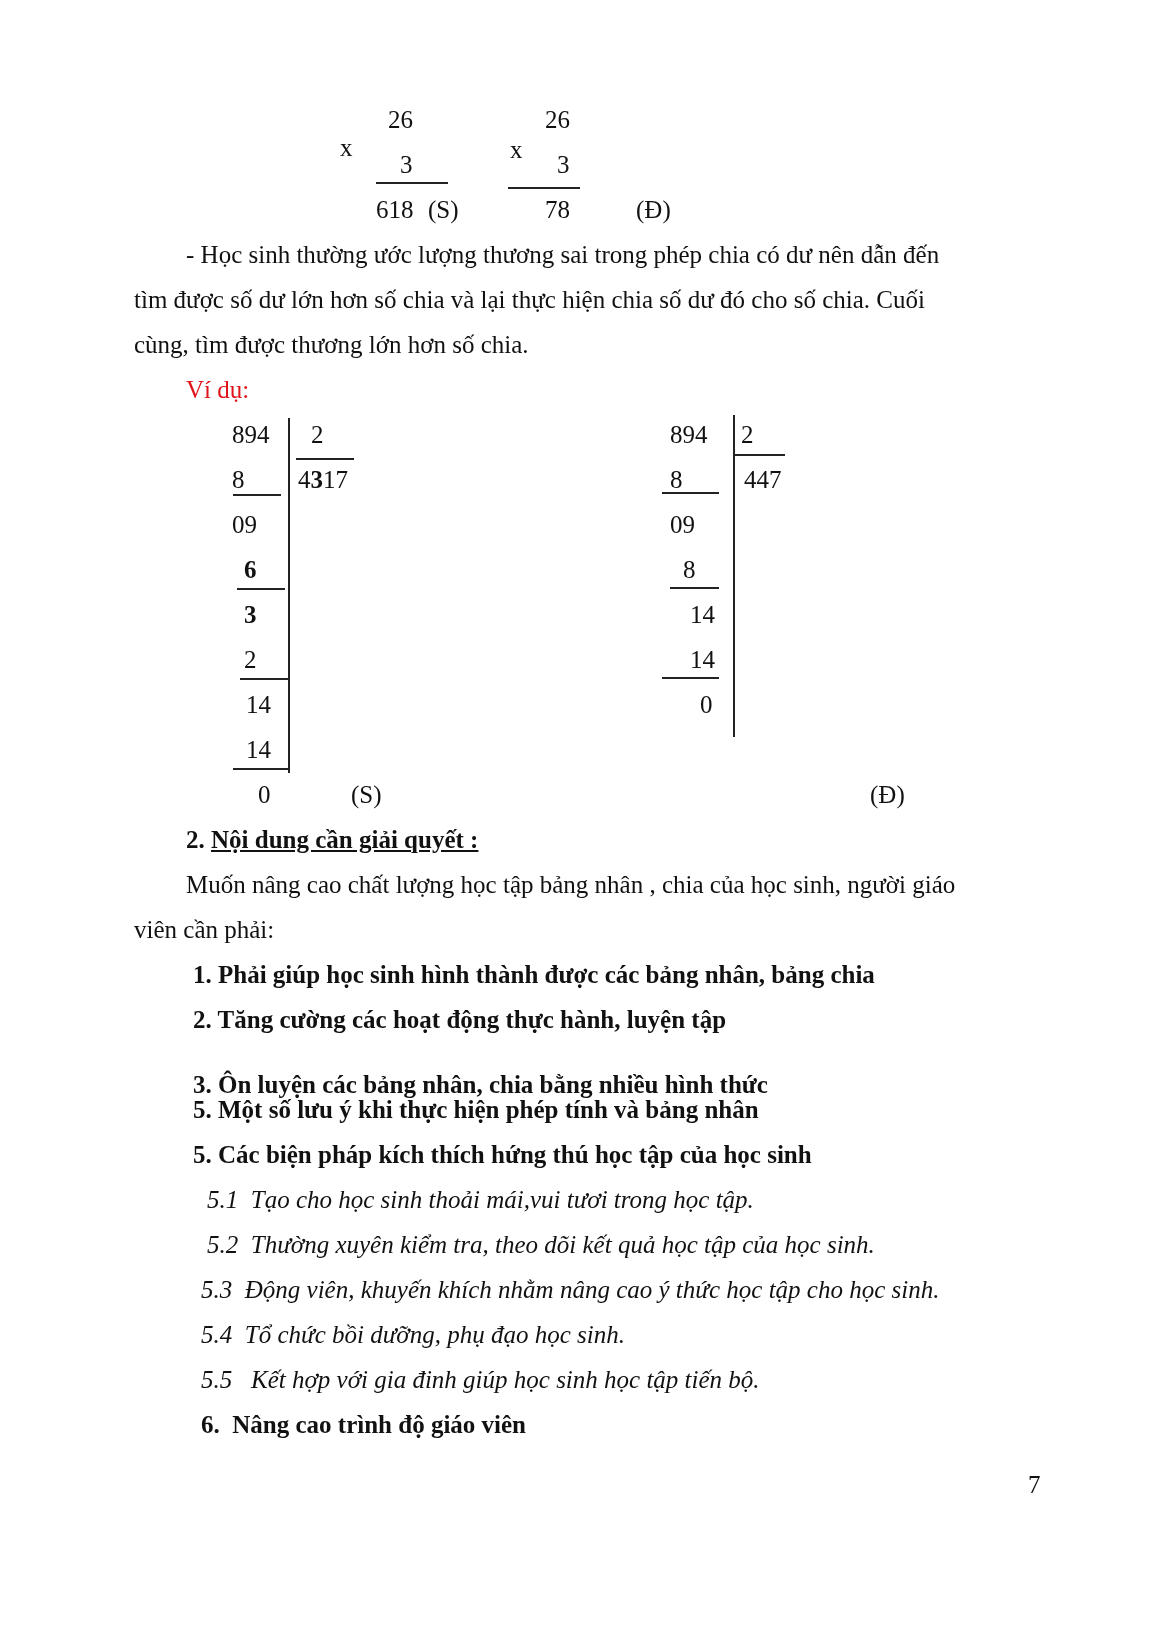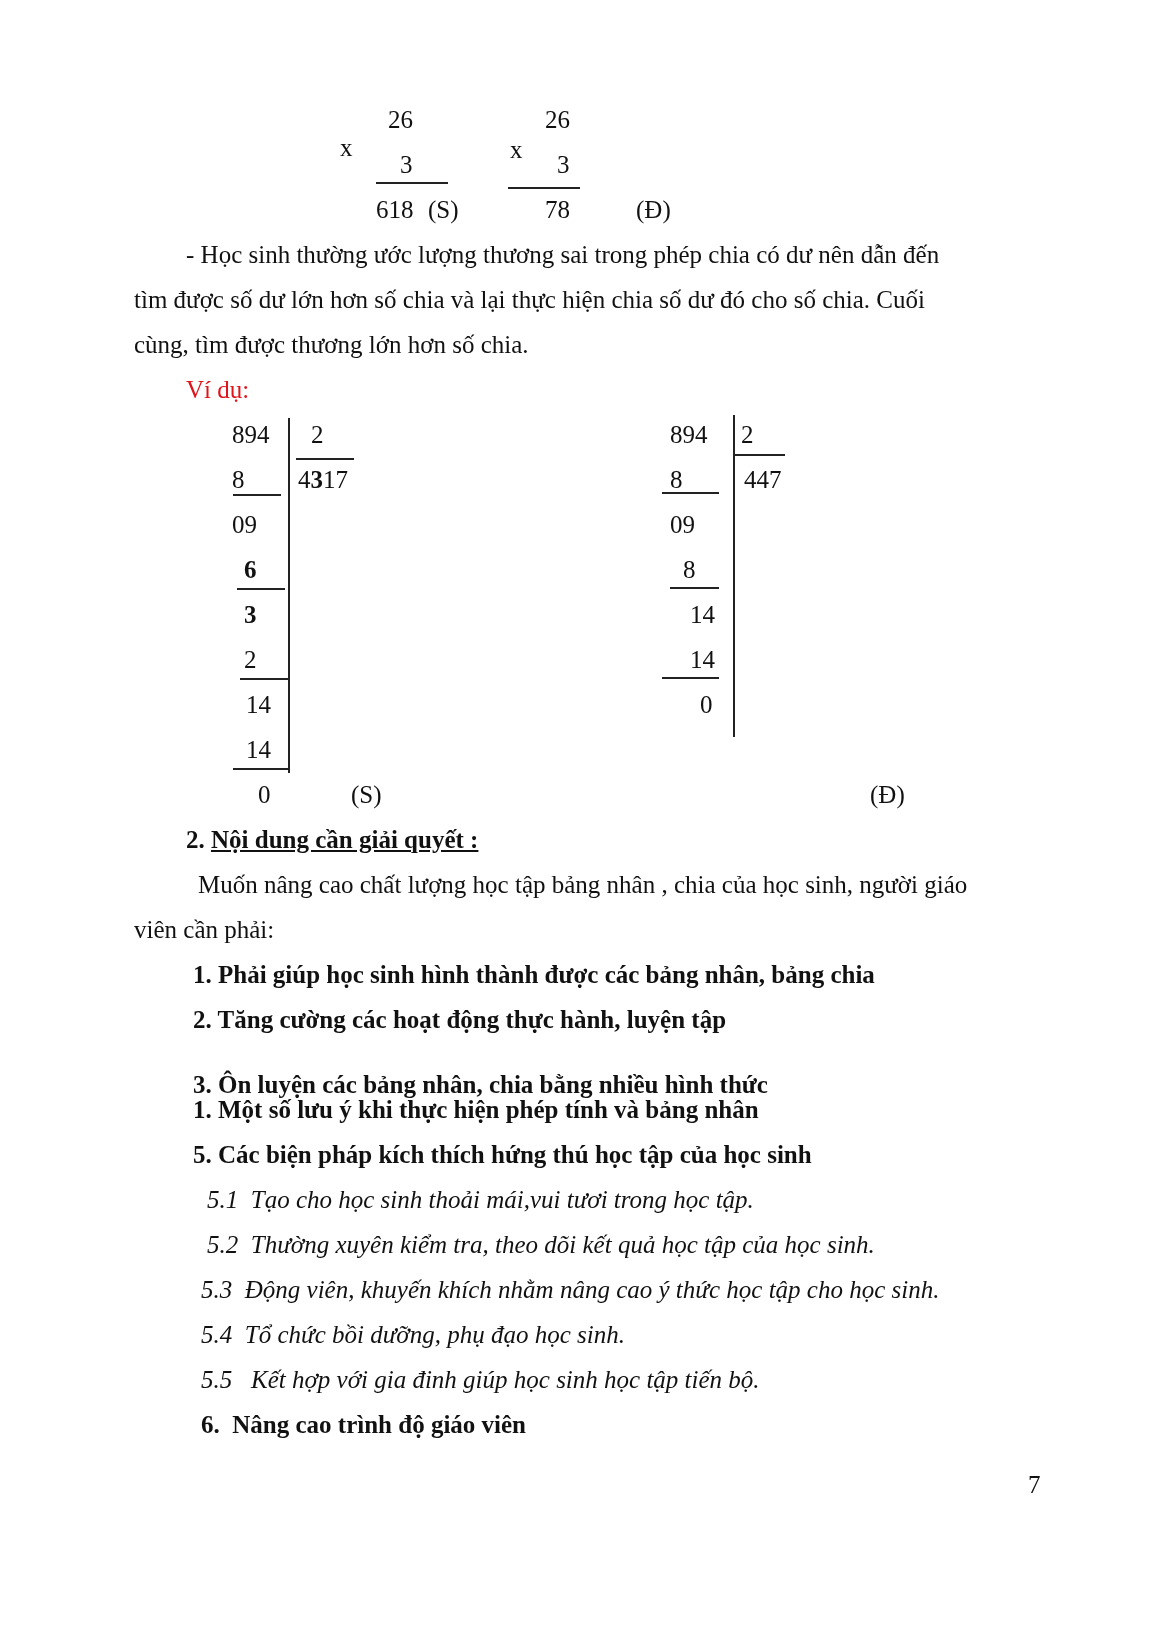--- a/index.html
+++ b/index.html
@@ -76,27 +76,27 @@
   <div class="hline" style="left:670px;top:587px;width:49px;"></div>
   <span class="abs" style="left:690px;top:602px;">14</span>
   <span class="abs" style="left:690px;top:647px;">14</span>
   <div class="hline" style="left:662px;top:677px;width:57px;"></div>
   <span class="abs" style="left:700px;top:692px;">0</span>
   <span class="abs" style="left:870px;top:782px;">(Đ)</span>
 </div>
 
 <div>
   <span class="abs b" style="left:186px;top:827px;"><span>2.</span> <span class="u">Nội dung cần giải quyết :</span></span>
-  <span class="abs" style="left:186px;top:872px;margin-left:12px;">Muốn nâng cao chất lượng học tập bảng nhân , chia của học sinh, người giáo</span>
+  <span class="abs" style="left:186px;top:872px;">Muốn nâng cao chất lượng học tập bảng nhân , chia của học sinh, người giáo</span>
   <span class="abs" style="left:134px;top:917px;text-align:center;">viên cần phải:</span>
 
   <span class="abs b" style="left:193px;top:962px;">1. Phải giúp học sinh hình thành được các bảng nhân, bảng chia</span>
   <span class="abs b" style="left:193px;top:1007px;">2. Tăng cường các hoạt động thực hành, luyện tập</span>
   <span class="abs b" style="left:193px;top:1052px;margin-top:20px;">3. Ôn luyện các bảng nhân, chia bằng nhiều hình thức</span>
-  <span class="abs b" style="left:193px;top:1097px;">1. Một số lưu ý khi thực hiện phép tính và bảng nhân</span>
+  <span class="abs b" style="left:193px;top:1097px;">5. Một số lưu ý khi thực hiện phép tính và bảng nhân</span>
   <span class="abs b" style="left:193px;top:1142px;">5. Các biện pháp kích thích hứng thú học tập của học sinh</span>
 
   <span class="abs i" style="left:207px;top:1187px;"><span>5.1</span>&nbsp; <span>Tạo cho học sinh thoải mái,vui tươi trong học tập.</span></span>
   <span class="abs i" style="left:207px;top:1232px;"><span>5.2</span>&nbsp; <span>Thường xuyên kiểm tra, theo dõi kết quả học tập của học sinh.</span></span>
   <span class="abs i" style="left:201px;top:1277px;"><span>5.3</span>&nbsp; <span>Động viên, khuyến khích nhằm nâng cao ý thức học tập cho học sinh.</span></span>
   <span class="abs i" style="left:201px;top:1322px;"><span>5.4</span>&nbsp; <span>Tổ chức bồi dưỡng, phụ đạo học sinh.</span></span>
   <span class="abs i" style="left:201px;top:1367px;"><span>5.5</span>&nbsp;&nbsp; <span>Kết hợp với gia đinh giúp học sinh học tập tiến bộ.</span></span>
 
   <span class="abs b" style="left:201px;top:1412px;white-space:pre;">6.  Nâng cao trình độ giáo viên</span>
 </div>

